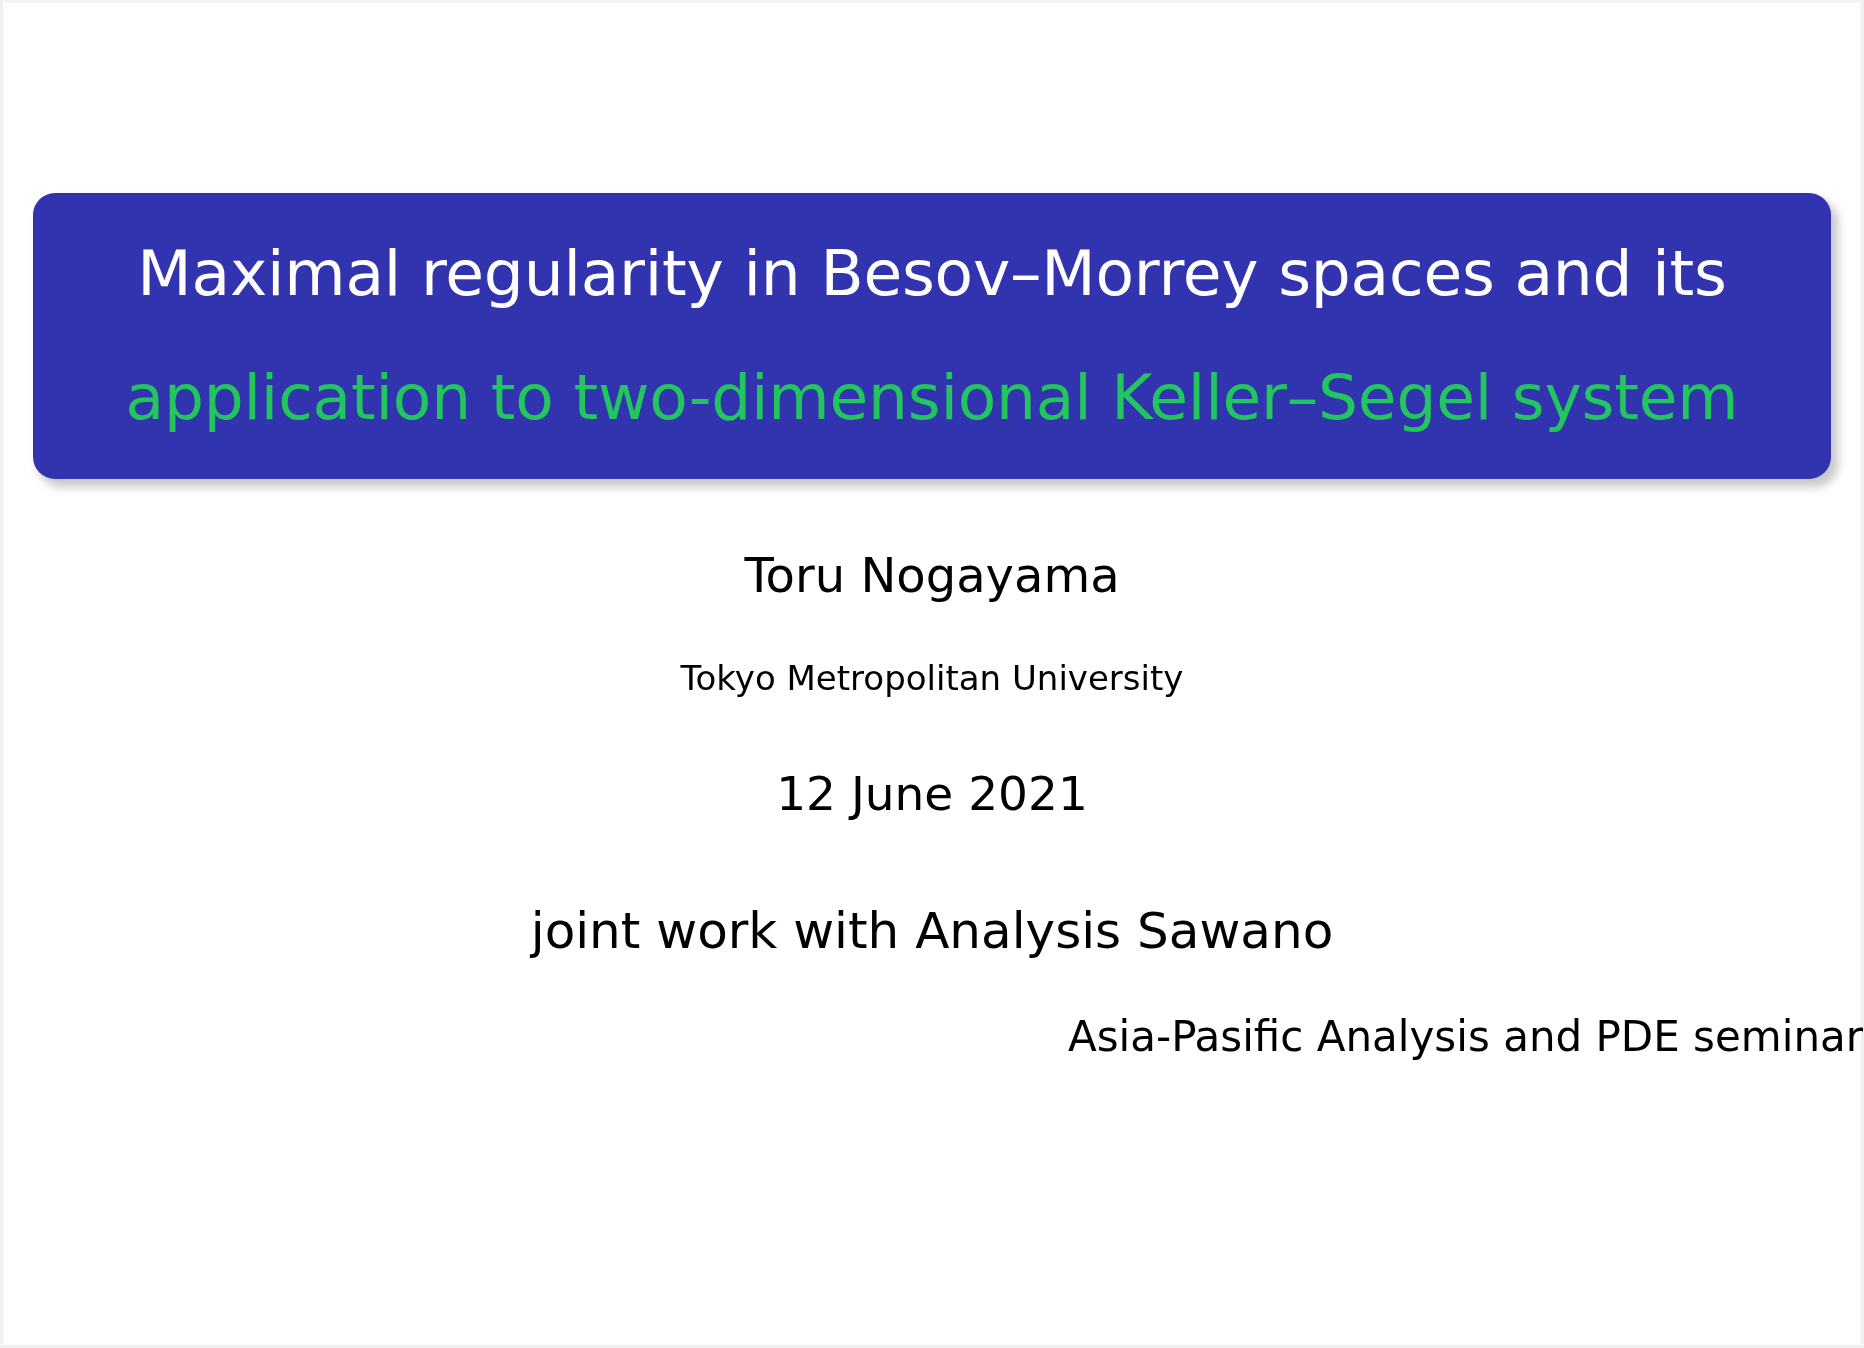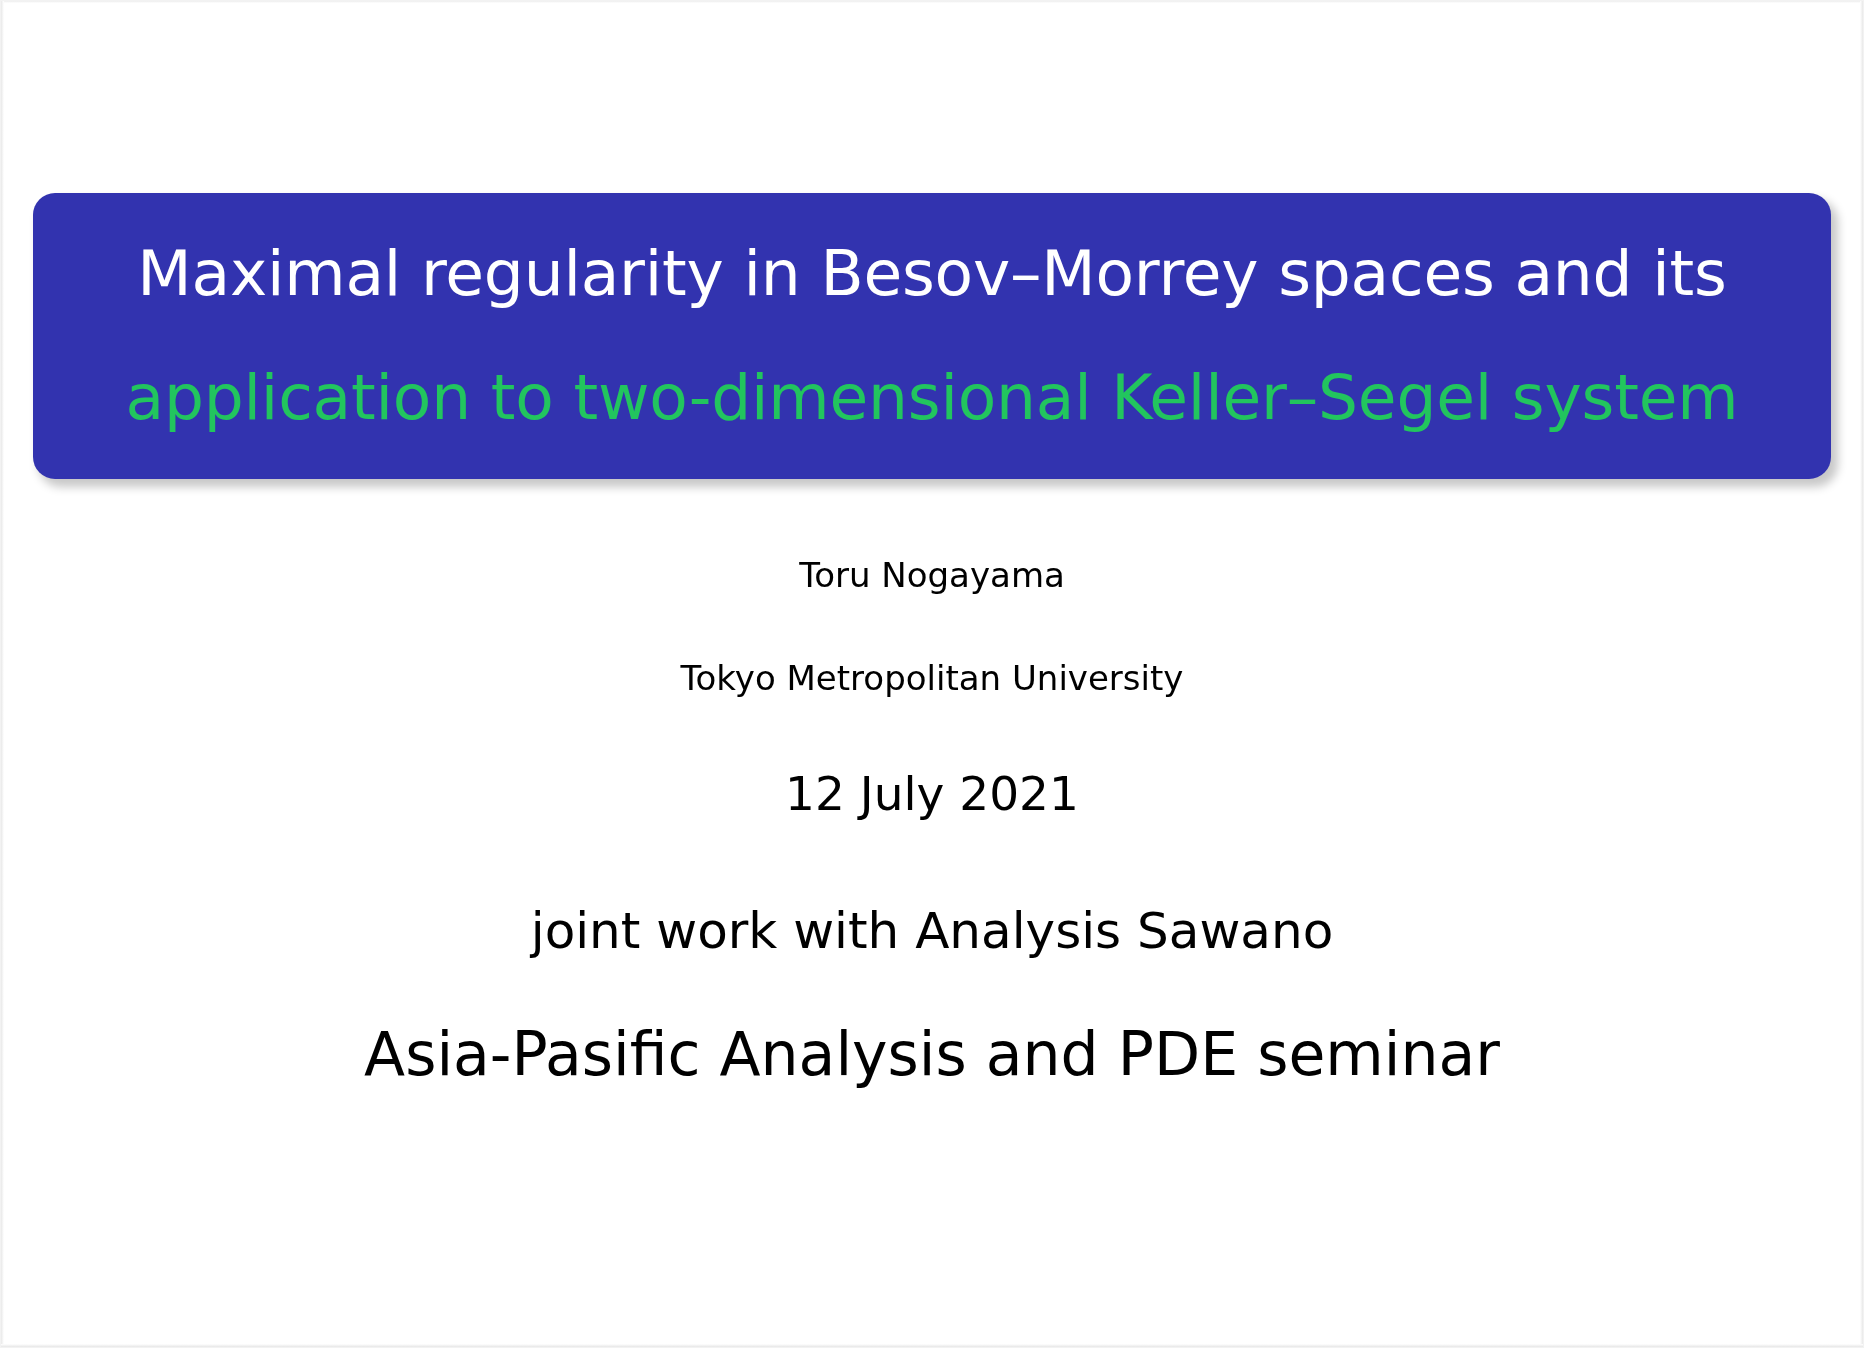--- a/index.html
+++ b/index.html
@@ -85,61 +85,62 @@
   
   #body-block {
     position: absolute;
     left: 0;
     right: 0;
     top: 478px;
     text-align: center;
     color: #000000;
   }
   .author {
-    font-size: 34px;
+    font-size: 48px;
     line-height: 60px;
     margin-top: 66px;
   }
   .institute {
     font-size: 34px;
     line-height: 42px;
     margin-top: 52px;
   }
   .date {
     font-size: 47px;
     line-height: 58px;
     margin-top: 66px;
   }
   .joint {
     font-size: 50px;
     line-height: 60px;
     margin-top: 78px;
   }
   .event {
-    font-size: 60px;
+    font-size: 42px;
     line-height: 58px;
-    margin-top: 64px;
+    margin-top: 47px;
+    text-align: right;
   }
 </style>
 </head>
 <body>
 
 <div id="slide" style="background: rgb(255, 255, 255);">
 
   <div id="page-edge-top"></div>
   <div id="page-edge-left"></div>
   <div id="page-edge-right"></div>
   <div id="page-edge-bottom"></div>
 
   <div id="title-block" style="background: rgb(50, 51, 175);">
     <div class="title-line" style="color: rgb(255, 255, 255);">Maximal regularity in Besov–Morrey spaces and its</div>
     <div class="title-line" style="color: #22c55e; margin-top: 36px;">application to two-dimensional Keller–Segel system</div>
   </div>
 
   <div id="body-block" style="color: rgb(0, 0, 0);">
     <div class="author">Toru Nogayama</div>
     <div class="institute">Tokyo Metropolitan University</div>
-    <div class="date">12 July 2021</div>
+    <div class="date">12 June 2021</div>
     <div class="joint">joint work with Analysis Sawano</div>
     <div class="event">Asia-Pasific Analysis and PDE seminar</div>
   </div>
 
 </div>
 
 </body></html>

